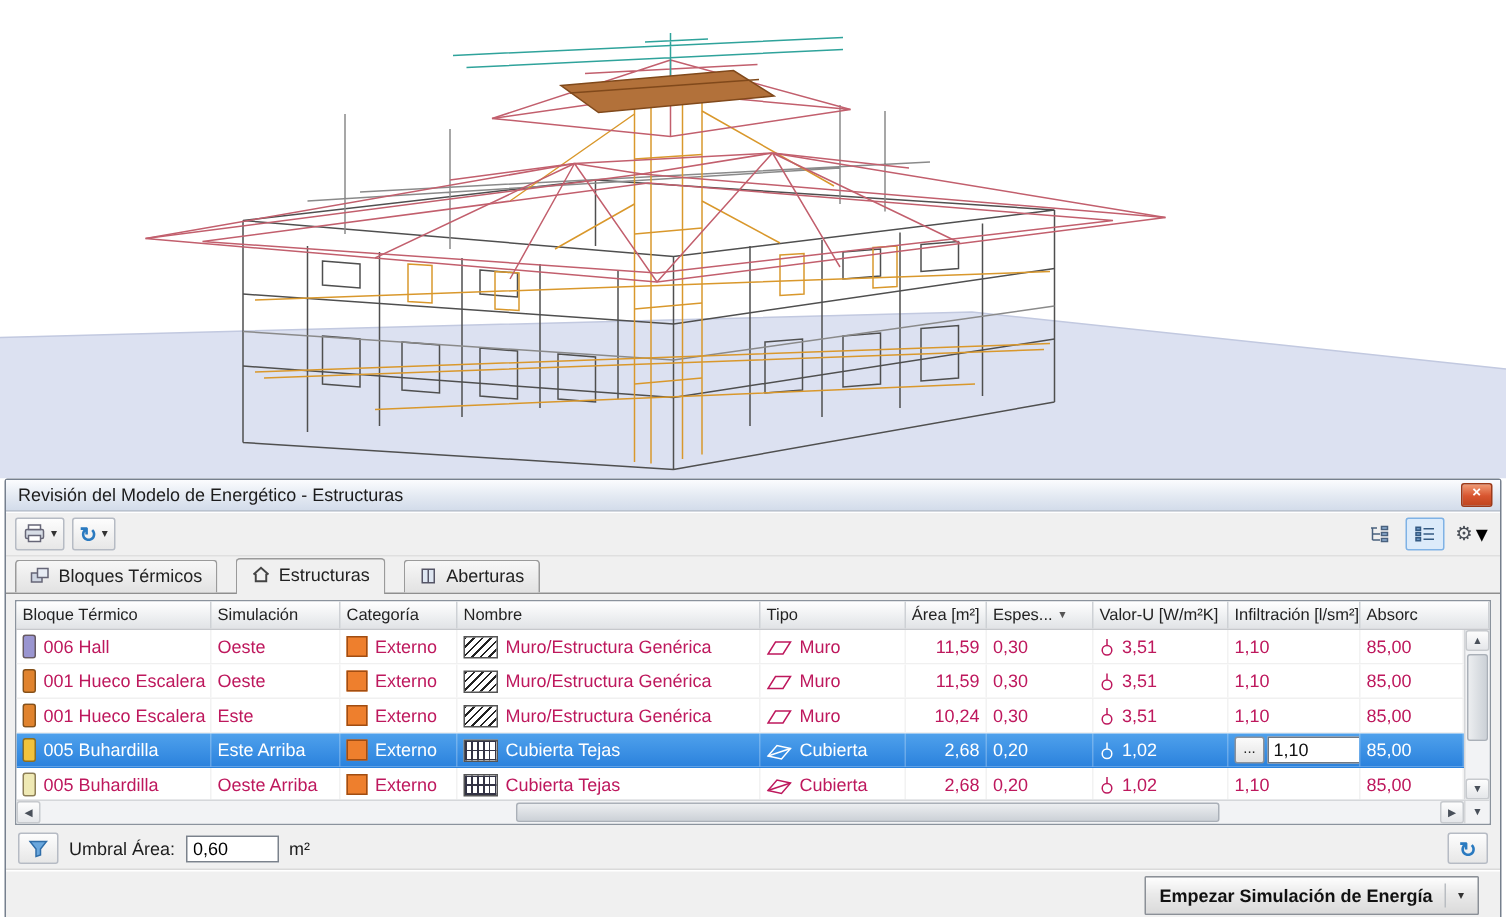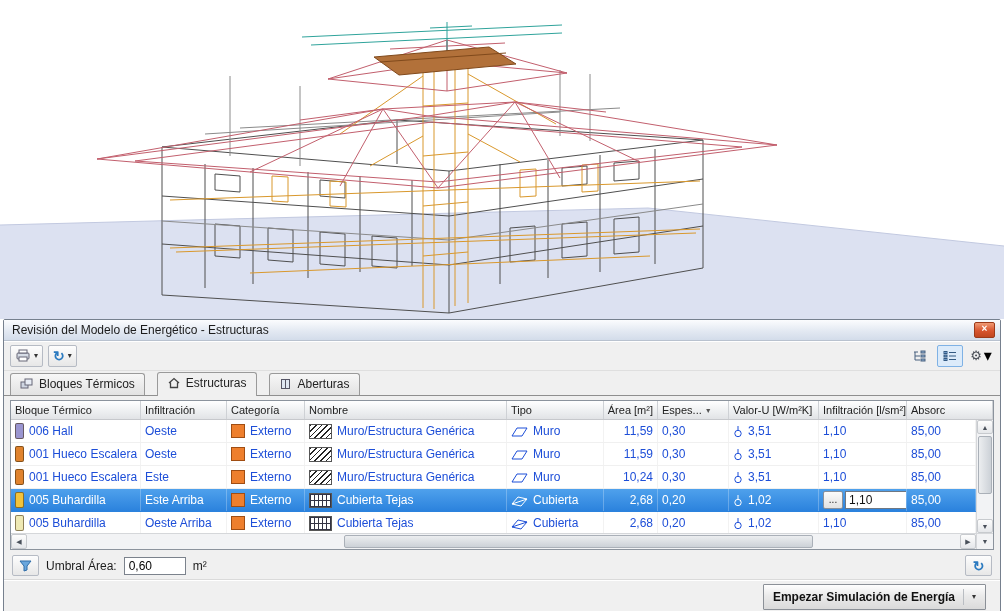--- a/index.html
+++ b/index.html
@@ -37,36 +37,36 @@
        background:linear-gradient(#f7f7f7,#e2e2e2);white-space:nowrap;}
   .tab.active{background:#f0f0f0;margin-bottom:-1px;padding-bottom:6px;text-align:center;}
 
   
   .tablewrap{flex:none;margin:4px 6px 0;height:150px;border:1px solid #8b939d;background:#fff;
              display:flex;flex-direction:column;box-sizing:border-box;}
   .thead{flex:none;height:18px;display:flex;background:linear-gradient(#ffffff,#ebedef 65%,#e1e3e6);
          border-bottom:1px solid #c6c8cc;}
   .hcell{display:flex;align-items:center;gap:3px;font-size:11px;color:#222;padding:0 4px;
          border-right:1px solid #ced1d5;box-sizing:border-box;white-space:nowrap;overflow:hidden;}
-  .hcell.right{justify-content:flex-end;}
+  .hcell.right{justify-content:center;}
   .sort{font-size:7px;color:#555;}
   .col-bloque{width:130px;flex:none;}
   .col-orient{width:86px;flex:none;}
   .col-cat{width:78px;flex:none;}
   .col-nombre{width:202px;flex:none;}
   .col-tipo{width:97px;flex:none;}
   .col-area{width:54px;flex:none;}
   .col-espes{width:71px;flex:none;}
   .col-valoru{width:90px;flex:none;}
   .col-infil{width:88px;flex:none;}
   .col-absorc{flex:1;min-width:0;}
 
   .tmain{flex:1;display:flex;min-height:0;}
   .tbody{flex:1;min-width:0;overflow:hidden;}
-  .trow{display:flex;height:23px;background:#fff;color:#1d4ed8;border-bottom:1px solid #f0f0f0;box-sizing:border-box;}
+  .trow{display:flex;height:23px;background:#fff;color:#be185d;border-bottom:1px solid #f0f0f0;box-sizing:border-box;}
   .trow.selected{background:linear-gradient(#4fa1ec,#2b82dd);color:#fff;border-bottom-color:#2b82dd;}
   .cell{display:flex;align-items:center;gap:5px;padding:0 4px;font-size:12px;
         border-right:1px solid #f2f2f2;box-sizing:border-box;white-space:nowrap;overflow:hidden;}
   .trow.selected .cell{border-right-color:rgba(255,255,255,.25);}
   .cell.right{justify-content:flex-end;}
   .blockbar{width:7px;height:14px;flex:none;border:1px solid rgba(60,40,10,.55);border-radius:2px;}
   .catbox{width:12px;height:12px;flex:none;border:1px solid #a04d12;}
   .patbox{width:21px;height:13px;flex:none;border:1px solid #555;background:#fff;}
   .pat-diagonal{background-image:repeating-linear-gradient(135deg,#222 0,#222 1px,transparent 1px,transparent 4px);}
   .pat-tiles{background-image:repeating-linear-gradient(90deg,#334 0,#334 1px,transparent 1px,transparent 4px),
@@ -243,21 +243,21 @@
         <span>Aberturas</span>
       </div>
     </div>
 
     <div class="tablewrap">
       <div class="thead">
         <div class="hcell col-bloque">
             <span>Bloque Térmico</span>
           </div>
         <div class="hcell col-orient">
-            <span>Infiltración</span>
+            <span>Simulación</span>
           </div>
         <div class="hcell col-cat">
             <span>Categoría</span>
           </div>
         <div class="hcell col-nombre">
             <span>Nombre</span>
           </div>
         <div class="hcell col-tipo">
             <span>Tipo</span>
           </div>

